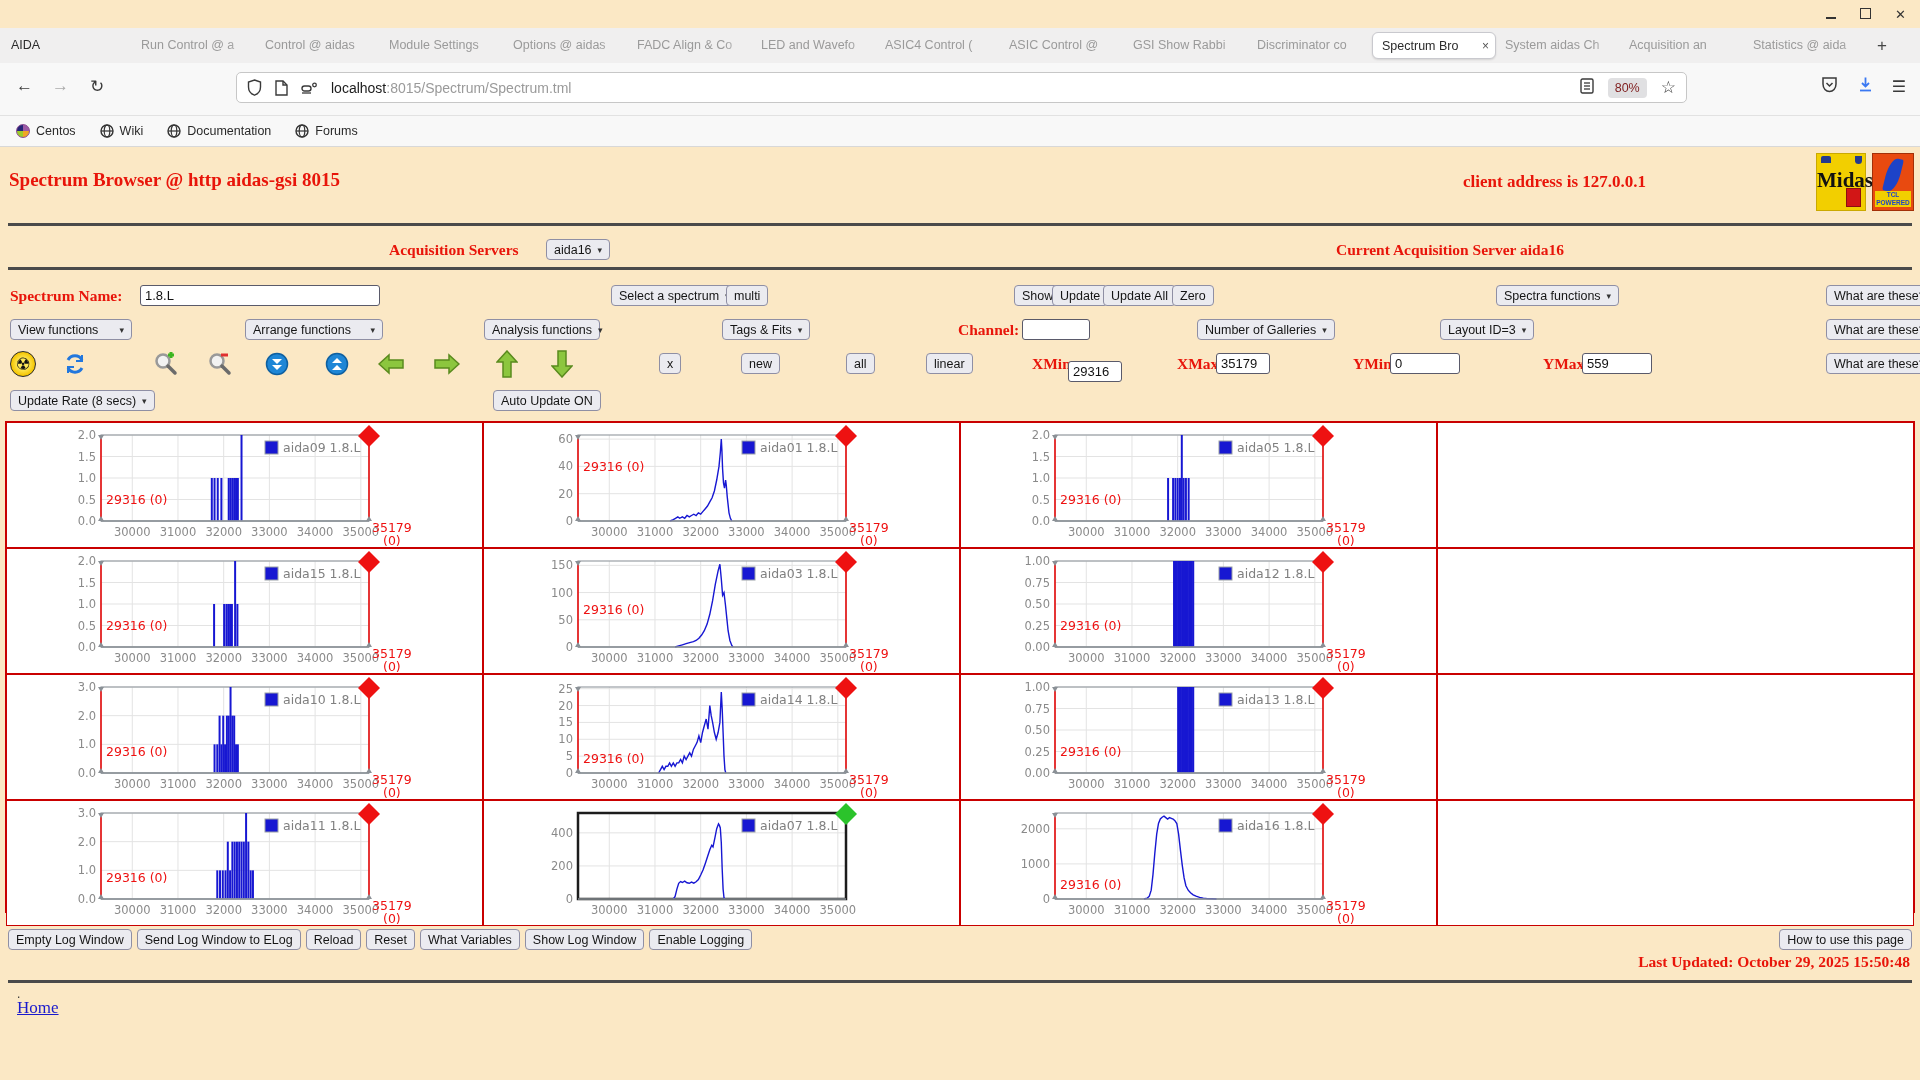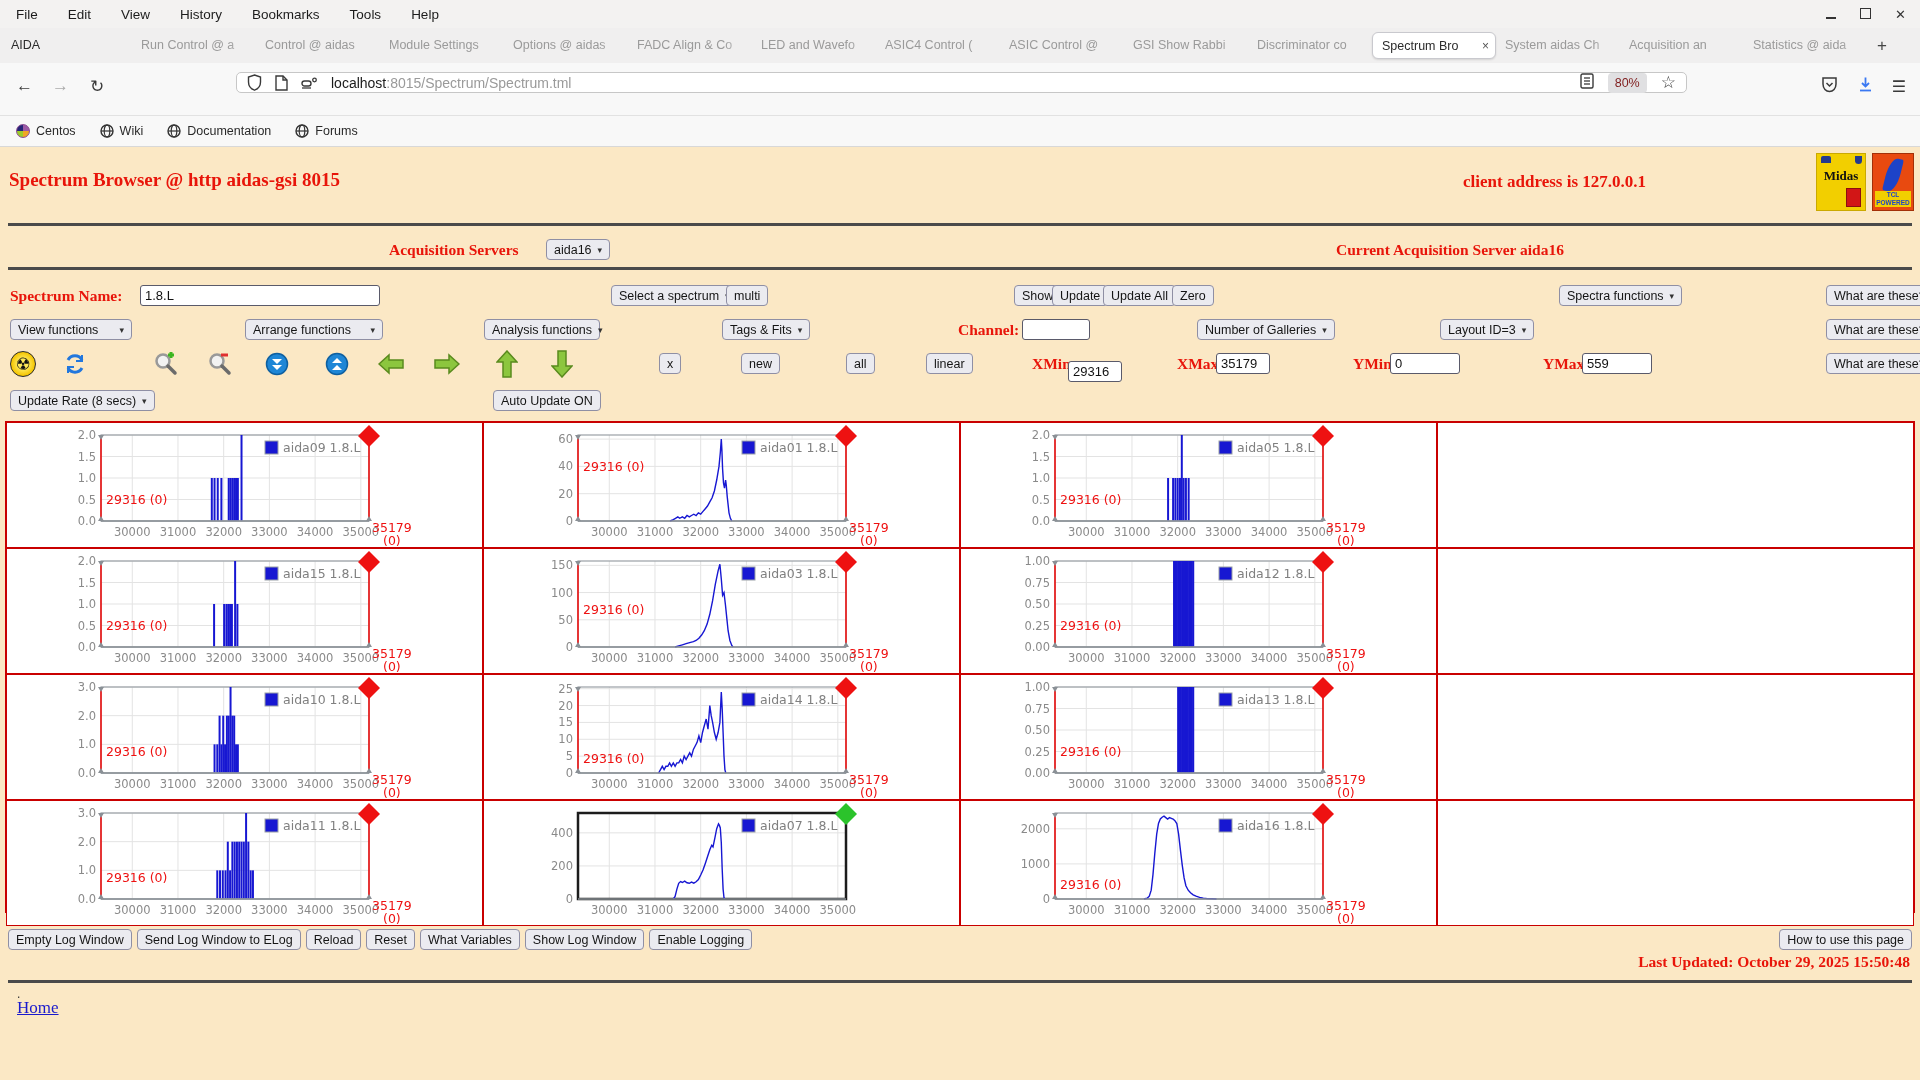--- a/index.html
+++ b/index.html
@@ -13,39 +13,39 @@
   .minbar{display:inline-block;width:10px;height:2px;background:#333;}
   .maxbox{display:inline-block;width:9px;height:9px;border:1.5px solid #333;}
   #tabbar{position:absolute;top:28px;left:0;right:0;height:35px;background:#f0efef;display:flex;align-items:center;padding-left:2px;border-bottom:1px solid #d9d9d9;}
   .tab{position:relative;height:27px;line-height:27px;width:124px;flex:none;font-size:12.5px;color:#9a9a9a;padding:0 9px;box-sizing:border-box;white-space:nowrap;overflow:hidden;border-right:1px solid #dcdcdc;-webkit-mask-image:linear-gradient(90deg,#000 78%,transparent 97%);mask-image:linear-gradient(90deg,#000 78%,transparent 97%);}
   .tab.first{width:130px;color:#2b2b2b;}
   .tab.active{background:#ffffff;border:1px solid #c9c9ce;border-radius:6px;color:#2b2b2b;-webkit-mask-image:none;mask-image:none;box-shadow:0 1px 2px rgba(0,0,0,.12);}
   .tab .close{position:absolute;right:6px;top:0;color:#555;font-size:12px;}
   #newtab{width:28px;text-align:center;font-size:17px;color:#444;flex:none;}
   #navbar{position:absolute;top:63px;left:0;right:0;height:52px;background:#f8f8f8;border-bottom:1px solid #e2e2e2;}
   .navbtn{position:absolute;top:13px;font-size:17px;color:#3a3a3a;}
-  #urlfield{position:absolute;left:236px;top:9px;width:1451px;height:21px;background:#fff;border:1px solid #c7c7c7;border-radius:5px;display:flex;align-items:center;box-sizing:border-box;padding:0 10px;}
+  #urlfield{position:absolute;left:236px;top:9px;width:1451px;height:31px;background:#fff;border:1px solid #c7c7c7;border-radius:5px;display:flex;align-items:center;box-sizing:border-box;padding:0 10px;}
   .ufi{flex:none;margin-right:13px;display:flex;align-items:center;}
   #urltext{font-size:14px;color:#9a9a9a;white-space:nowrap;}
   #urltext b{color:#1b1b1b;font-weight:normal;}
   #urlright{margin-left:auto;display:flex;align-items:center;gap:14px;}
   #zoombadge{background:#e0e0e2;border-radius:4px;font-size:12.5px;color:#7f1d1d;padding:3px 7px;}
   .toolicon{position:absolute;top:13px;}
   #bookbar{position:absolute;top:116px;left:0;right:0;height:30px;background:#f8f8f8;border-bottom:1px solid #d8d8d8;display:flex;align-items:center;gap:24px;padding-left:16px;}
   .bm{display:flex;align-items:center;gap:6px;font-size:12.5px;color:#2a2a2a;}
   .centos-dot{width:14px;height:14px;border-radius:50%;background:conic-gradient(#9c5aa5 0 25%,#efa724 25% 50%,#9ccd2a 50% 75%,#262577 75%);border:1px solid #8b4b93;box-sizing:border-box;}
 
   
   #content{position:absolute;top:147px;left:0;right:0;bottom:0;background:var(--bg,#fbe8c5);font-family:"Liberation Sans",sans-serif;}
   .redserif{font-family:"Liberation Serif",serif;font-weight:bold;color:var(--red,#e8150a);}
   #pgtitle{position:absolute;top:22px;left:9px;font-size:19px;}
   #clientaddr{position:absolute;top:25px;right:274px;font-size:17px;}
   .logo{position:absolute;top:6px;box-sizing:border-box;}
   #midaslogo{right:54px;width:50px;height:58px;background:#f2cf00;border:1px solid #caa900;color:#111;font-family:"Liberation Serif",serif;}
-  #midaslogo .m{font-size:13px;font-weight:bold;display:block;text-align:center;margin-top:14px;}
+  #midaslogo .m{font-size:21px;font-weight:bold;display:block;text-align:center;margin-top:14px;}
   #midaslogo .crown{position:absolute;left:4px;top:2px;width:10px;height:7px;background:#233a8f;border-radius:2px 2px 0 0;}
   #midaslogo .shield{position:absolute;right:3px;top:2px;width:7px;height:8px;background:#233a8f;border-radius:0 0 4px 4px;}
   #midaslogo .stamp{position:absolute;right:4px;bottom:3px;width:13px;height:17px;background:#d21616;border:1px solid #8d0e0e;}
   #tcllogo{right:6px;width:42px;height:58px;background:#e84a10;border:1px solid #a33008;}
   #tcllogo .feather{position:absolute;left:13px;top:4px;width:14px;height:34px;background:#1d43c8;border-radius:60% 10% 60% 10%;transform:rotate(14deg);}
   #tcllogo .strip{position:absolute;left:2px;right:2px;bottom:3px;height:16px;background:#f2cf00;color:#1d43c8;font-size:6.5px;font-weight:bold;text-align:center;line-height:8px;overflow:hidden;}
   .hr{position:absolute;left:8px;right:8px;height:3px;background:#4a4a4a;}
   #hr1{top:76px;} #hr2{top:120px;} #hr3{top:833px;height:2.5px;}
   #acqrow{position:absolute;top:92px;left:0;right:0;height:24px;}
   #acqlabel{position:absolute;left:389px;top:2px;font-size:15.5px;}
@@ -67,29 +67,20 @@
   #howto{position:absolute;right:0;top:0;}
   #lastupd{position:absolute;top:806px;right:10px;font-size:15.5px;}
   #dot{position:absolute;top:840px;left:17px;font-size:12px;color:#333;}
   #home{position:absolute;top:851px;left:17px;font-family:"Liberation Serif",serif;font-size:17px;color:var(--link,#1a1acd);text-decoration:underline;}
 </style>
 </head>
 <body>
 
 <div id="root">
 
-  <div id="menubar">
-      <span>File</span>
-      <span>Edit</span>
-      <span>View</span>
-      <span>History</span>
-      <span>Bookmarks</span>
-      <span>Tools</span>
-      <span>Help</span>
-    </div>
   <div id="winctl">
     <span class="wbtn"><span class="minbar"></span></span>
     <span class="wbtn"><span class="maxbox"></span></span>
     <span class="wbtn">✕</span>
   </div>
 
   <div id="tabbar">
       <div class="tab first"><span>AIDA</span></div>
       <div class="tab"><span>Run Control @ a</span></div>
       <div class="tab"><span>Control @ aidas</span></div>
@@ -221,21 +212,21 @@
       <input class="ti" style="left: 140px; width: 230px;" value="1.8.L">
       <span class="sel" style="left:611px;">
           <span>Select a spectrum</span>
           <span class="caret">▾</span>
         </span>
       <span class="btn" style="left:726px;">multi</span>
       <span class="btn" style="left:1014px;">Show</span>
       <span class="btn" style="left:1052px;">Update</span>
       <span class="btn" style="left:1103px;">Update All</span>
       <span class="btn" style="left:1172px;">Zero</span>
-      <span class="sel" style="left:1559px;">
+      <span class="sel" style="left:1496px;">
           <span>Spectra functions</span>
           <span class="caret">▾</span>
         </span>
       <span class="btn" style="left:1826px;">What are these?</span>
     </div>
 
     <div id="rowB" class="prow">
       <span class="sel" style="left:10px;width:122px;justify-content:space-between;">
           <span>View functions</span>
           <span class="caret">▾</span>

